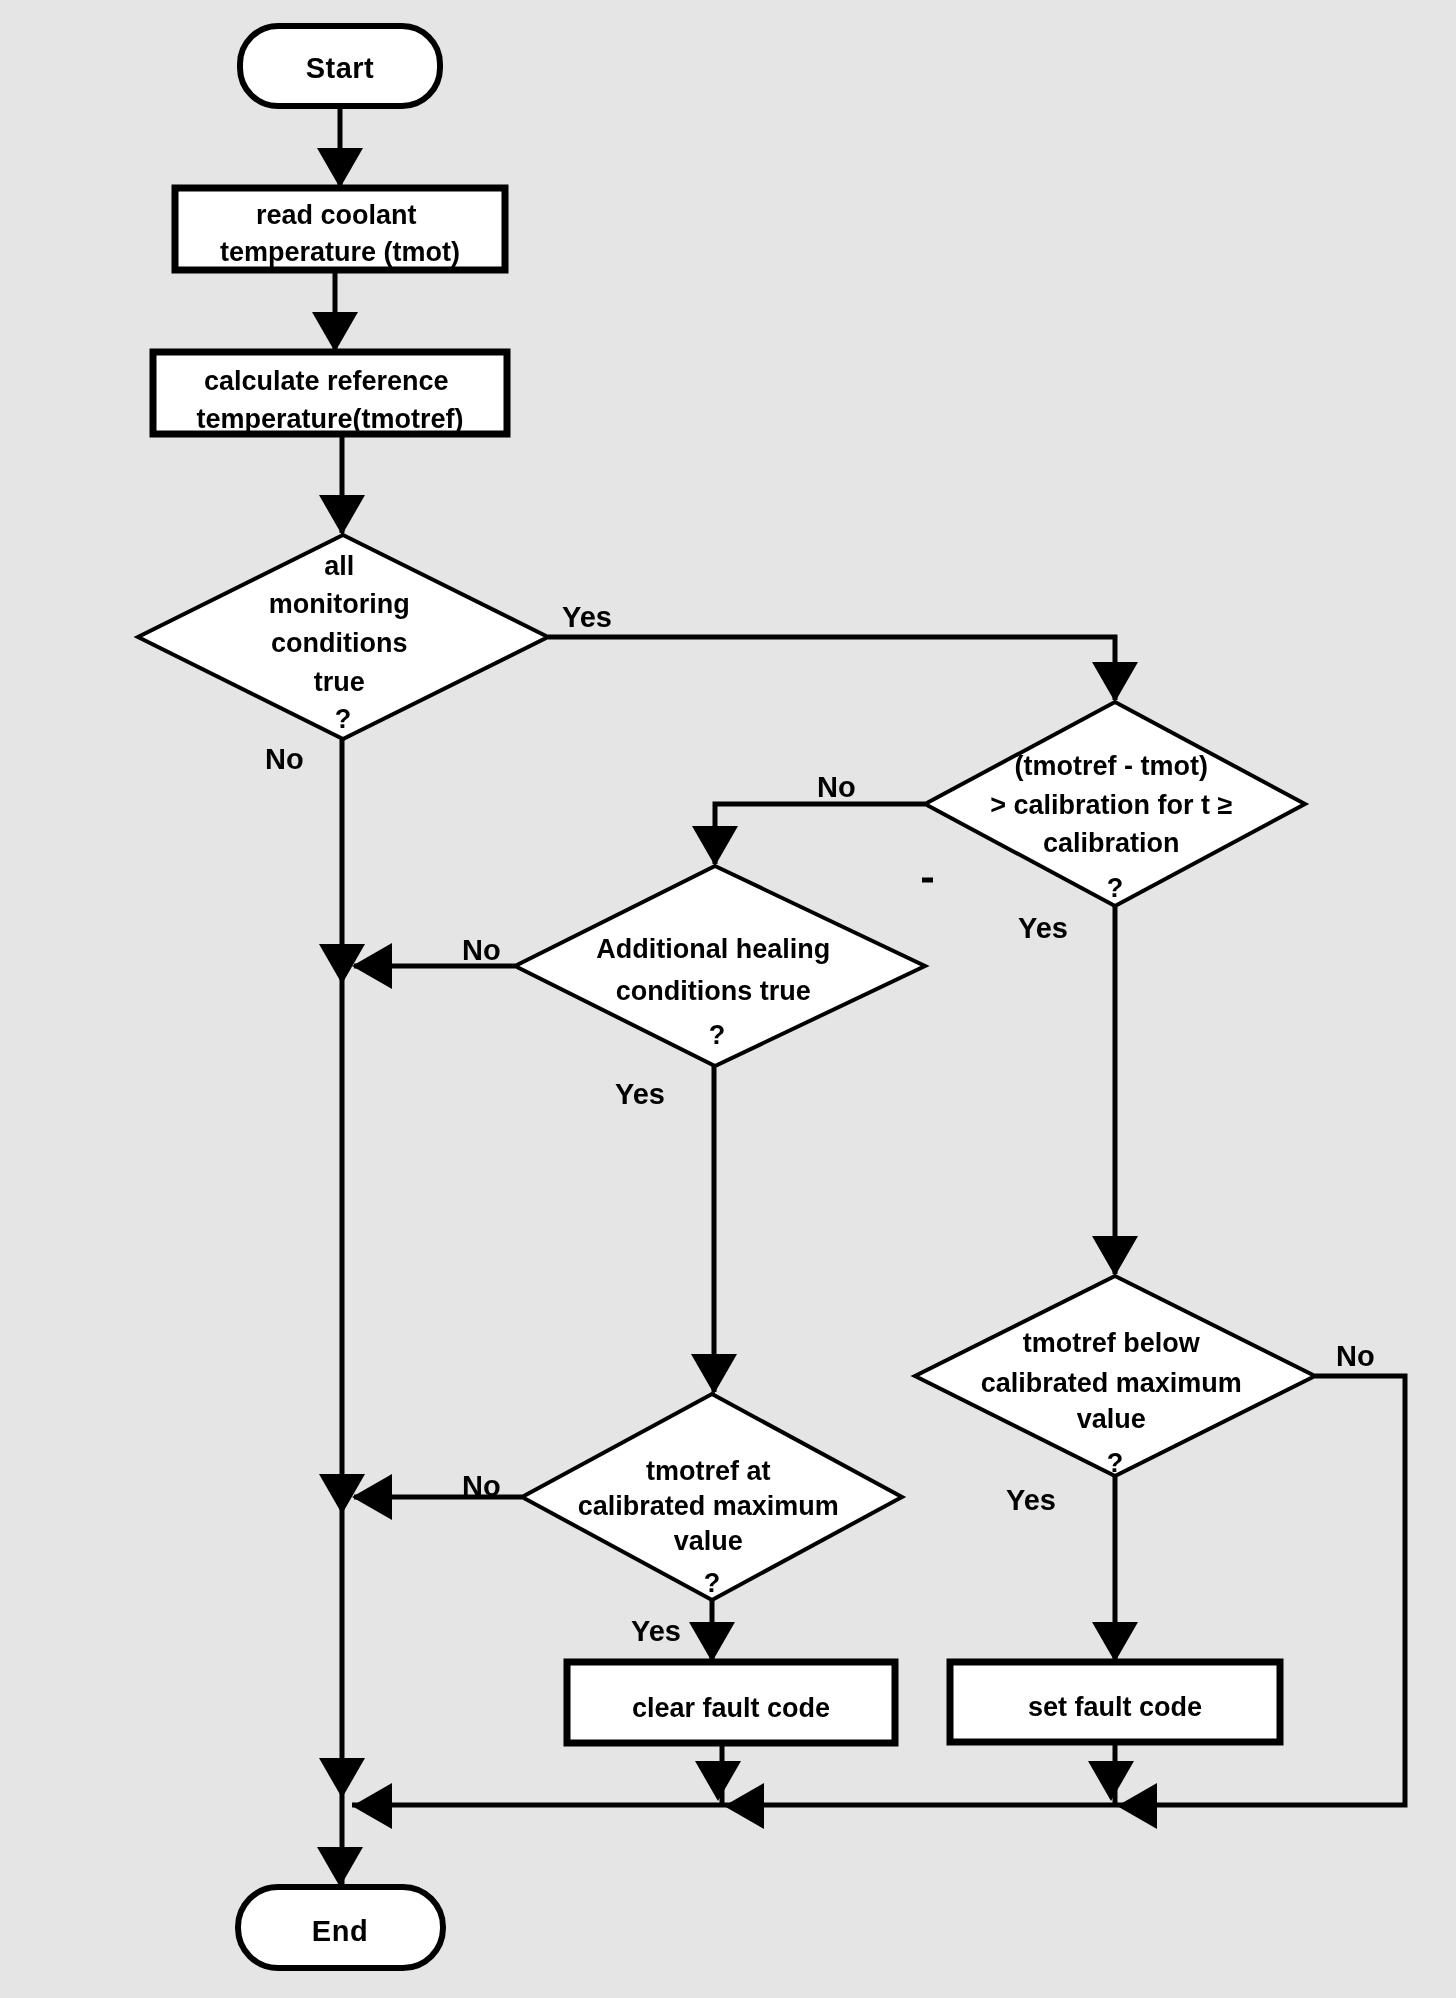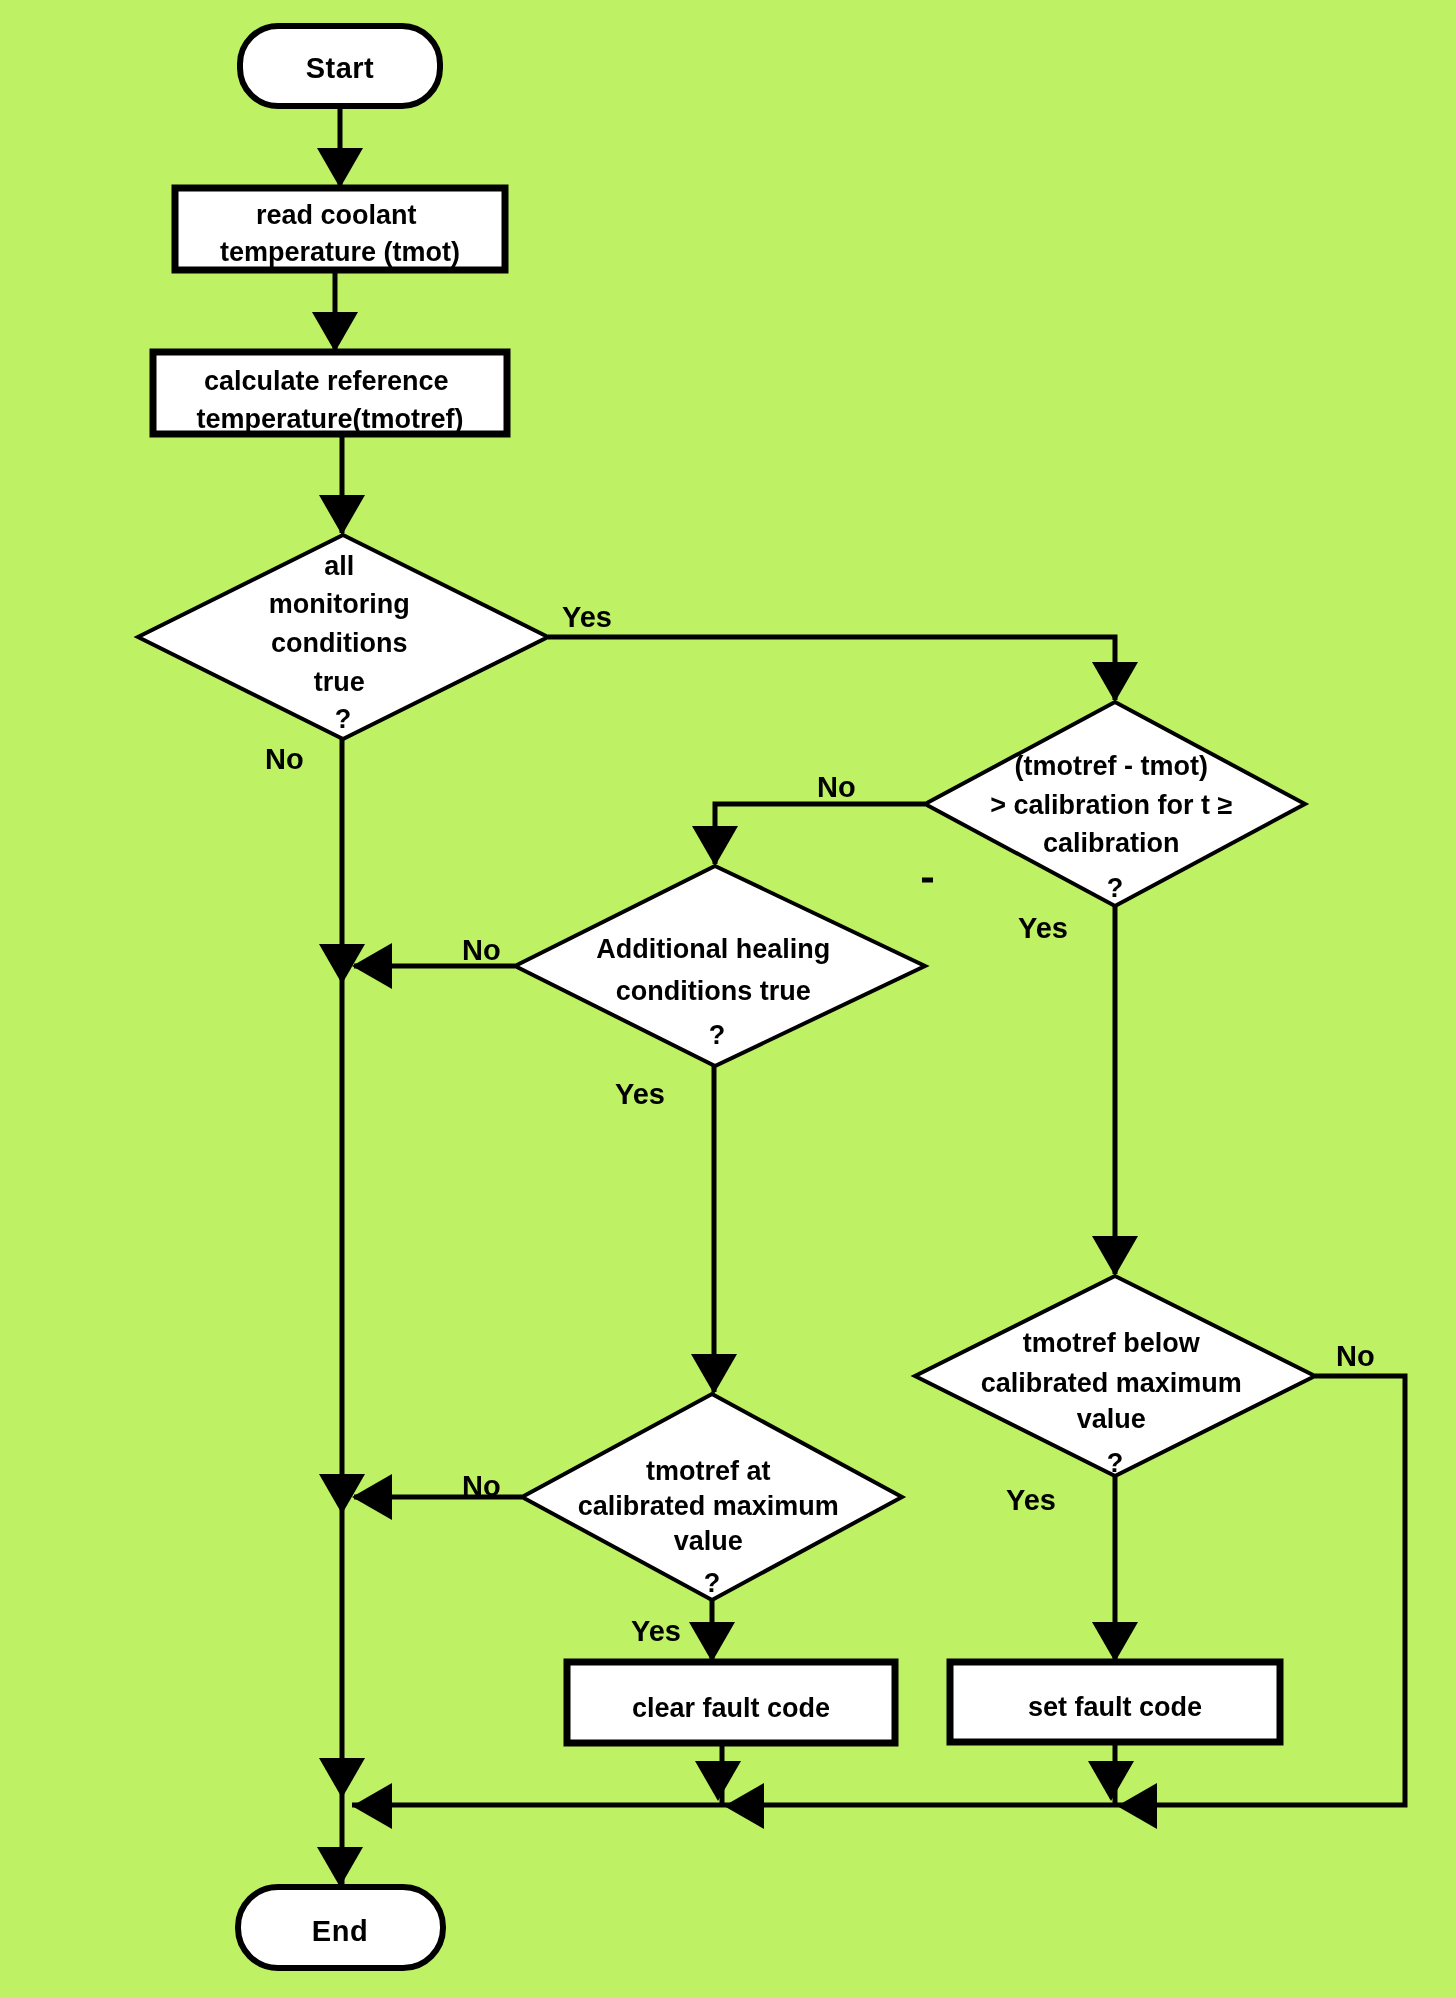--- a/index.html
+++ b/index.html
@@ -1,20 +1,20 @@
 <!DOCTYPE html>
 <html><head>
 <meta charset="utf-8">
 <style>
   html, body { margin: 0; padding: 0; background: #ffffff; }
   .canvas {
     position: relative;
     width: 1456px;
     height: 1998px;
-    background: #bef264;
+    background: #e5e5e5;
     overflow: hidden;
   }
   svg { display: block; }
   text, tspan {
     font-family: "Liberation Sans", sans-serif;
     font-weight: 700;
     fill: #000000;
   }
   .node-text { font-size: 27px; }
   .terminal-text { font-size: 29px; letter-spacing: 0.5px; }

